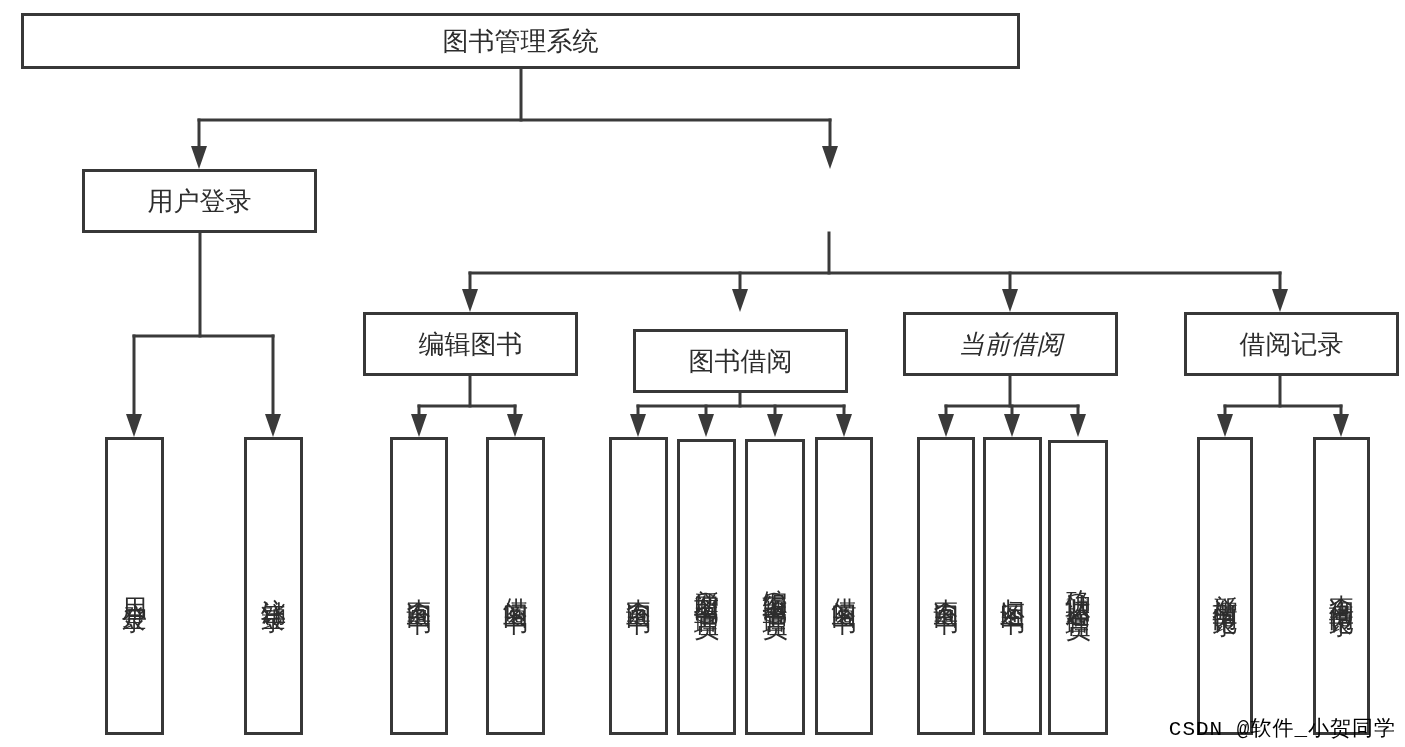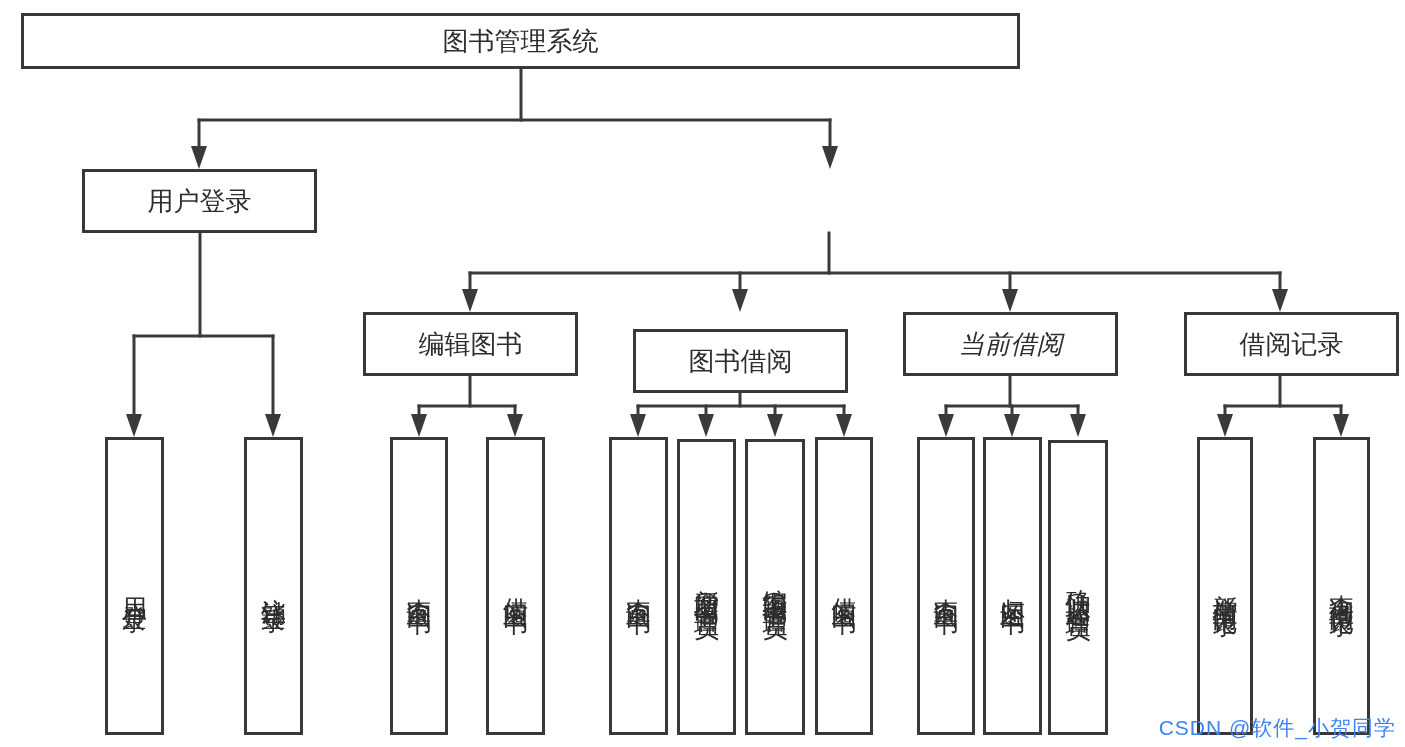--- a/index.html
+++ b/index.html
@@ -32,22 +32,22 @@
     font-size: 25px;
     letter-spacing: 4px;
     white-space: normal;
   }
   .watermark {
     position: absolute;
     right: 9px;
     bottom: 5px;
     font-size: 21px;
     letter-spacing: 1px;
-    color: #3b82f6;
-    font-family: Liberation Sans, sans-serif;
+    color: #000000;
+    font-family: Liberation Mono, monospace;
   }
 </style>
 </head>
 <body>
 
 <div class="canvas">
 
   <svg class="connectors" width="1405" height="747" viewBox="0 0 1405 747">
     <g stroke="#3a3a3a" stroke-width="3" fill="none" stroke-linecap="square">
 

